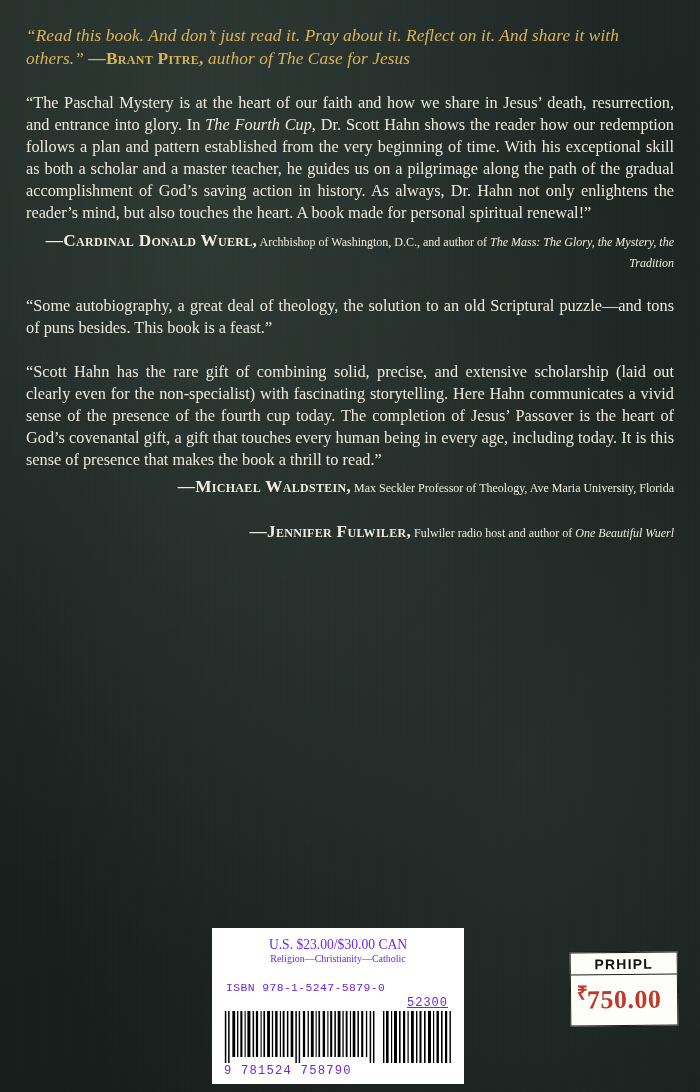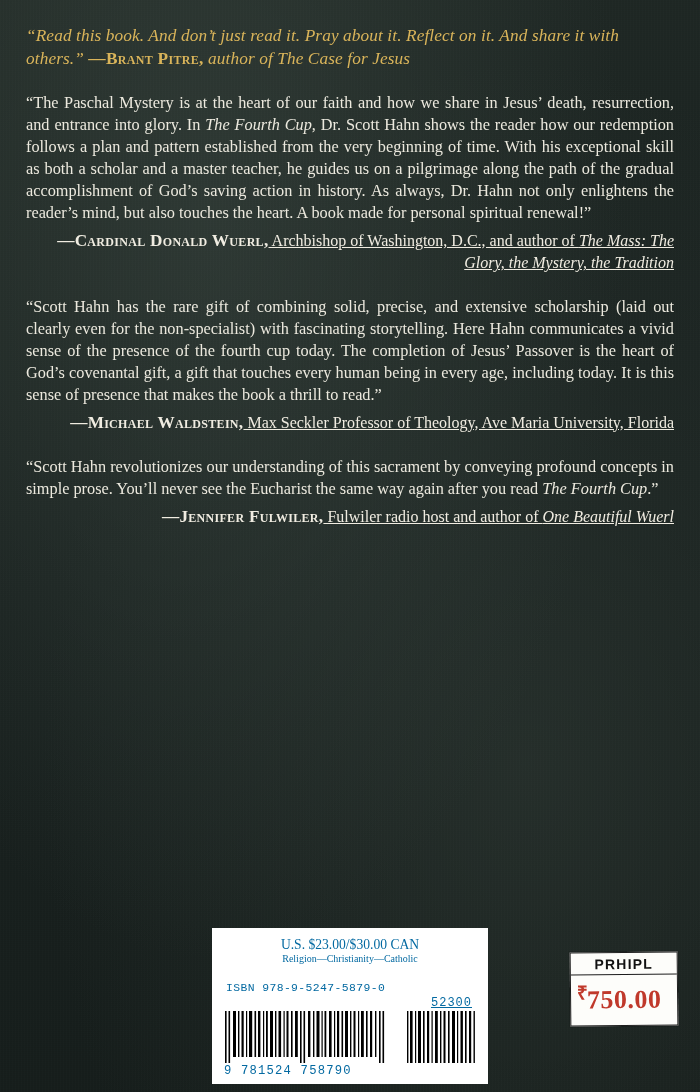--- a/index.html
+++ b/index.html
@@ -75,38 +75,38 @@
     font-size: 15.6px;
     line-height: 1.32;
     color: #f0ece1;
   }
   .attribution .name {
     font-variant: small-caps;
     font-weight: bold;
     font-size: 17.2px;
     letter-spacing: 0.3px;
   }
-  .attribution .role { font-size: 16px; text-decoration: underline; }
+  .attribution .role { font-size: 12px; }
   .attribution .title-italic { font-style: italic; }
 
   
   .bottom {
     position: absolute;
     left: 0;
     right: 0;
     bottom: 0;
     height: 190px;
   }
   .barcode-block {
     position: absolute;
     left: 212px;
     bottom: 8px;
-    width: 276px;
+    width: 252px;
     background: #ffffff;
-    color: #0369a1;
+    color: #6d28d9;
     padding: 8px 6px 6px 6px;
     box-sizing: border-box;
     text-align: center;
     font-family: "Liberation Serif", serif;
   }
   .barcode-block .price {
     font-size: 13.6px;
     line-height: 1.28;
   }
   .barcode-block .cat {
@@ -209,40 +209,40 @@
       <span>“Read this book. And don’t just read it. Pray about it. Reflect on it. And share it with others.”</span>
       <span class="attrib">—</span><span class="attrib">Brant Pitre,</span><span class="after"> author of The Case for Jesus</span>
     </p>
 
     <div class="blurb">
       <p class="body"><span>“The Paschal Mystery is at the heart of our faith and how we share in Jesus’ death, resurrection, and entrance into glory. In </span><em>The Fourth Cup</em><span>, Dr. Scott Hahn shows the reader how our redemption follows a plan and pattern established from the very beginning of time. With his exceptional skill as both a scholar and a master teacher, he guides us on a pilgrimage along the path of the gradual accomplishment of God’s saving action in history. As always, Dr. Hahn not only enlightens the reader’s mind, but also touches the heart. A book made for personal spiritual renewal!”</span></p>
       <p class="attribution"><span class="name">—</span><span class="name">Cardinal Donald Wuerl,</span><span class="role"> Archbishop of Washington, D.C., and author of </span><span class="role title-italic">The Mass: The Glory, the Mystery, the Tradition</span></p>
     </div>
 
     <div class="blurb">
+      <p class="body"><span>“Some autobiography, a great deal of theology, the solution to an old Scriptural puzzle—and tons of puns besides. This book is a feast.”</span></p>
     </div>
 
     <div class="blurb">
       <p class="body"><span>“Scott Hahn has the rare gift of combining solid, precise, and extensive scholarship (laid out clearly even for the non-specialist) with fascinating storytelling. Here Hahn communicates a vivid sense of the presence of the fourth cup today. The completion of Jesus’ Passover is the heart of God’s covenantal gift, a gift that touches every human being in every age, including today. It is this sense of presence that makes the book a thrill to read.”</span></p>
       <p class="attribution"><span class="name">—</span><span class="name">Michael Waldstein,</span><span class="role"> Max Seckler Professor of Theology, Ave Maria University, Florida</span></p>
     </div>
 
     <div class="blurb">
-      <p class="body"><span>“Scott Hahn revolutionizes our understanding of this sacrament by conveying profound concepts in simple prose. You’ll never see the Eucharist the same way again after you read </span><em>The Fourth Cup</em><span>.”</span></p>
       <p class="attribution"><span class="name">—</span><span class="name">Jennifer Fulwiler,</span><span class="role"> Fulwiler radio host and author of </span><span class="role title-italic">One Beautiful Wuerl</span></p>
     </div>
 
   </div>
 
   <div class="bottom">
 
     <div class="barcode-block">
       <div class="price">U.S. $23.00/$30.00 CAN</div>
       <div class="cat">Religion—Christianity—Catholic</div>
-      <div class="isbn-line">ISBN 978-9-5247-5879-0</div>
+      <div class="isbn-line">ISBN 978-1-5247-5879-0</div>
       <div class="bars-row">
         <svg class="bars main" viewBox="0 0 168 52" preserveAspectRatio="none">
           <rect x="0" y="0" width="168" height="52" fill="#ffffff"></rect>
           <g fill="#000000">
             <rect x="3" y="0" width="1.6" height="52"></rect>
               <rect x="6.5" y="0" width="1.6" height="52"></rect>
             <rect x="11" y="0" width="3" height="46"></rect>
               <rect x="16" y="0" width="1.4" height="46"></rect>
             <rect x="19.5" y="0" width="2.2" height="46"></rect>
               <rect x="24" y="0" width="1.2" height="46"></rect>

